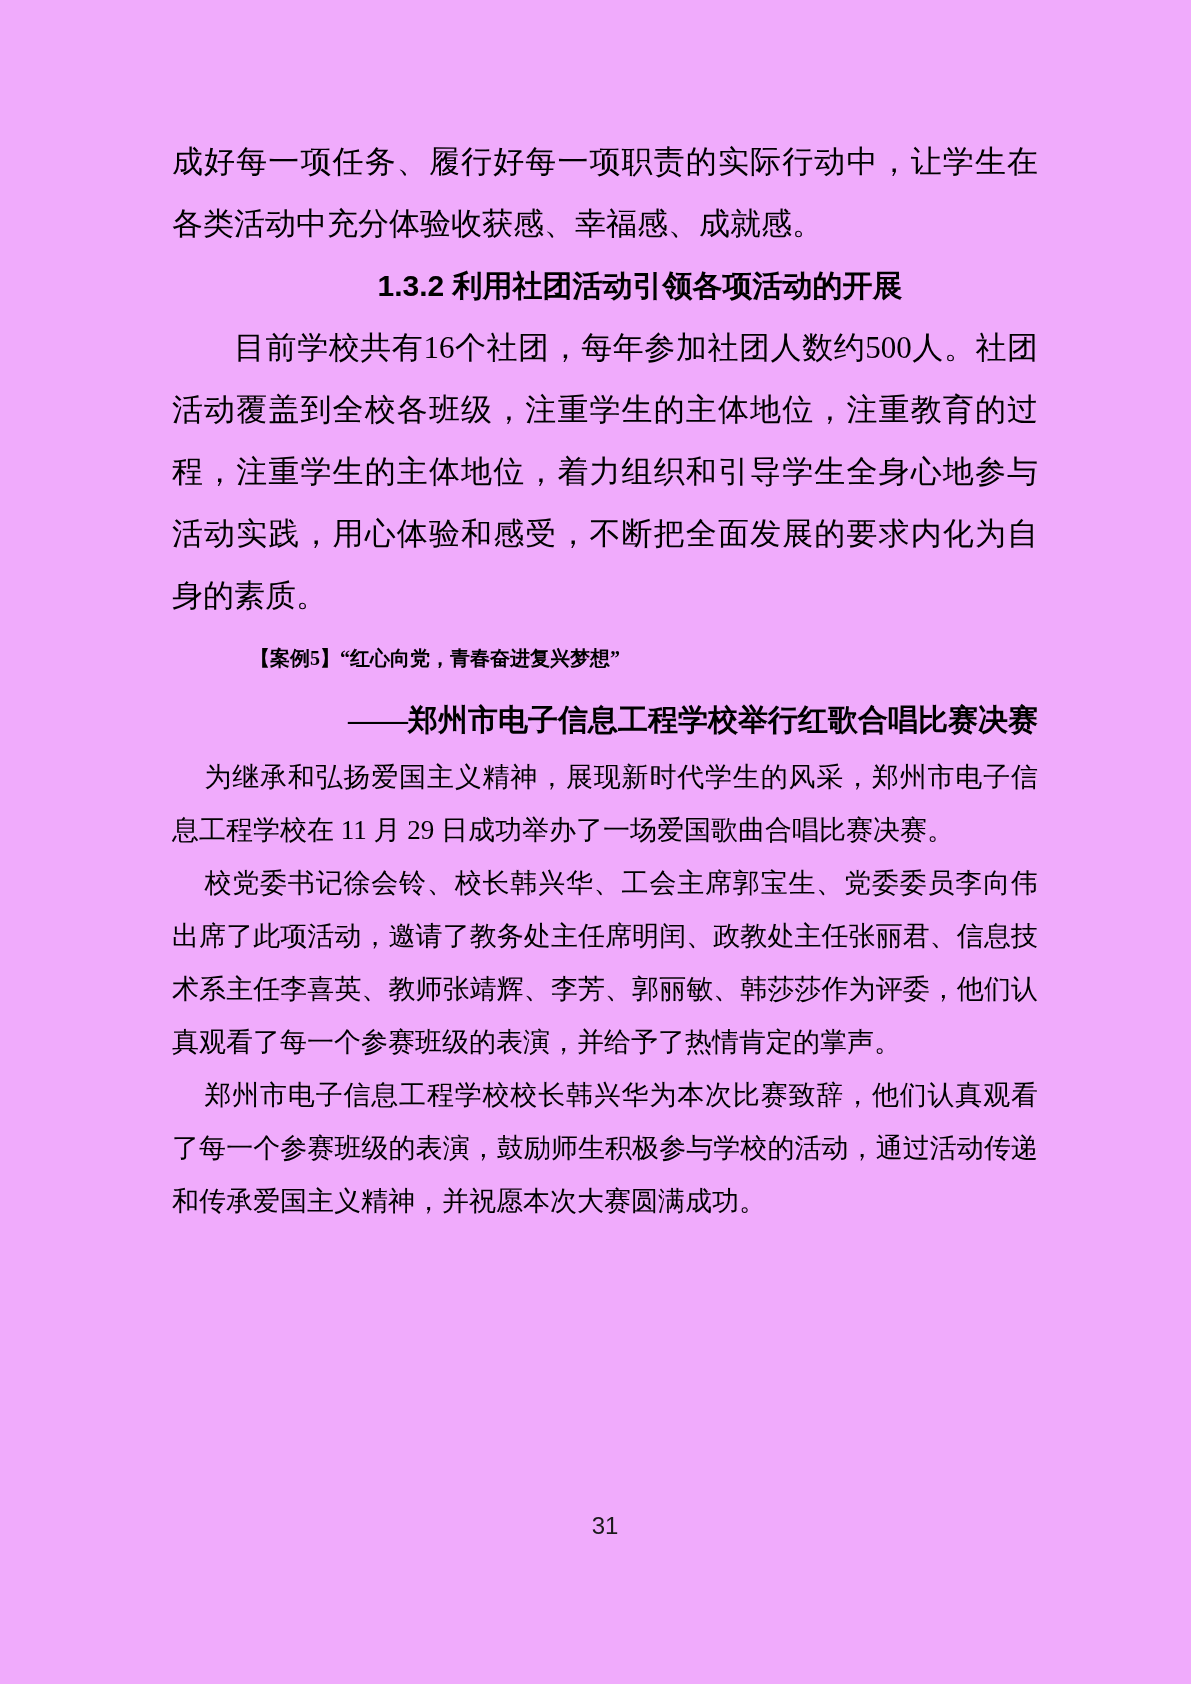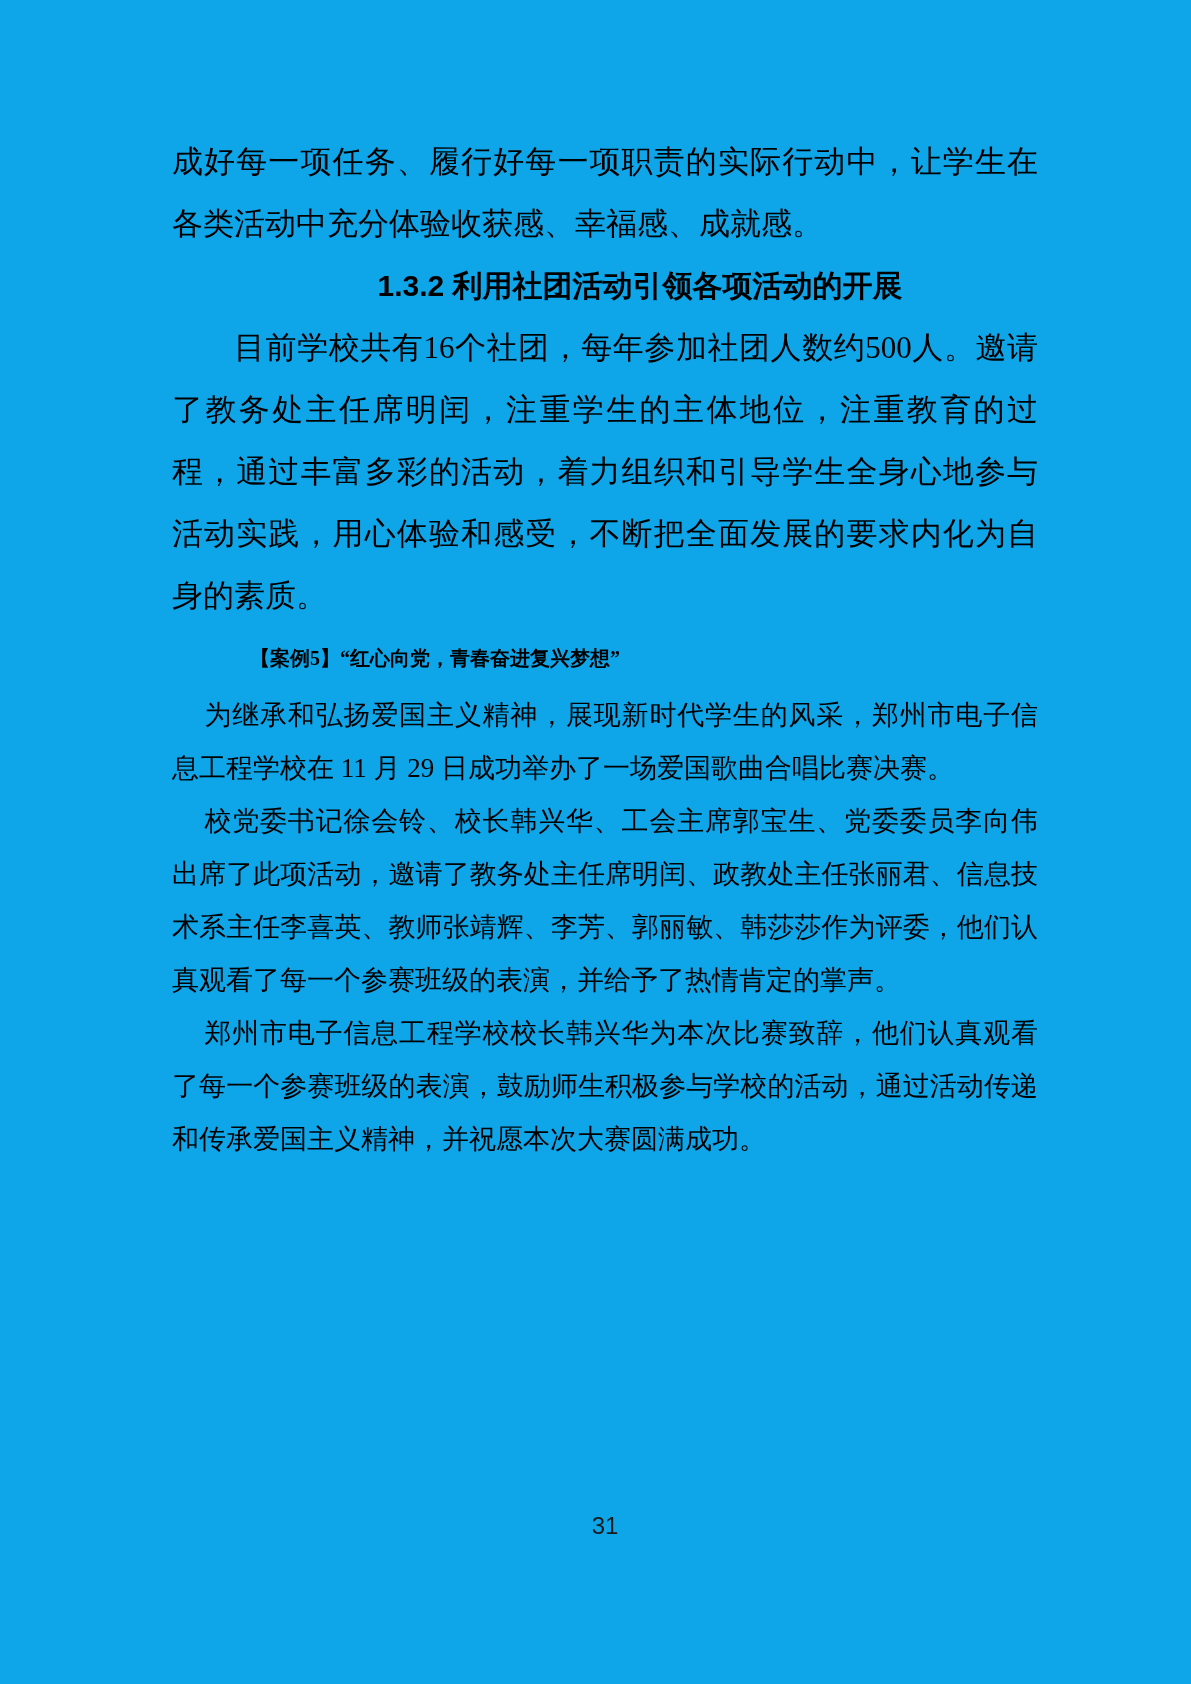--- a/index.html
+++ b/index.html
@@ -1,20 +1,20 @@
 <!DOCTYPE html>
 <html><head>
 <meta charset="utf-8">
 <style>
   html,body{margin:0;padding:0;background:#888;}
   .page{
     position:relative;
     width:1191px;height:1684px;
     margin:0 auto;
-    background:#0ea5e9;
+    background:#f0abfc;
     overflow:hidden;
     font-family:"Liberation Serif","DejaVu Serif",serif;
     color:#000;
   }
   .content{
     position:absolute;
     left:172px;top:131px;
     width:866px;
   }
   .body1{
@@ -72,25 +72,26 @@
 </head>
 <body>
 
 <div class="page">
   <div class="content">
 
     <p class="body1 noindent">成好每一项任务、履行好每一项职责的实际行动中，让学生在各类活动中充分体验收获感、幸福感、成就感。</p>
 
     <h3 class="heading132">1.3.2 利用社团活动引领各项活动的开展</h3>
 
-    <p class="body1 indent">目前学校共有16个社团，每年参加社团人数约500人。邀请了教务处主任席明闰，注重学生的主体地位，注重教育的过程，通过丰富多彩的活动，着力组织和引导学生全身心地参与活动实践，用心体验和感受，不断把全面发展的要求内化为自身的素质。</p>
+    <p class="body1 indent">目前学校共有16个社团，每年参加社团人数约500人。社团活动覆盖到全校各班级，注重学生的主体地位，注重教育的过程，注重学生的主体地位，着力组织和引导学生全身心地参与活动实践，用心体验和感受，不断把全面发展的要求内化为自身的素质。</p>
 
 
     <h4 class="case-heading">【案例5】“红心向党，青春奋进复兴梦想”</h4>
 
+    <h4 class="case-subheading">——郑州市电子信息工程学校举行红歌合唱比赛决赛</h4>
 
     <p class="case-para">为继承和弘扬爱国主义精神，展现新时代学生的风采，郑州市电子信息工程学校在 11 月 29 日成功举办了一场爱国歌曲合唱比赛决赛。</p>
 
     <p class="case-para">校党委书记徐会铃、校长韩兴华、工会主席郭宝生、党委委员李向伟出席了此项活动，邀请了教务处主任席明闰、政教处主任张丽君、信息技术系主任李喜英、教师张靖辉、李芳、郭丽敏、韩莎莎作为评委，他们认真观看了每一个参赛班级的表演，并给予了热情肯定的掌声。</p>
 
     <p class="case-para">郑州市电子信息工程学校校长韩兴华为本次比赛致辞，他们认真观看了每一个参赛班级的表演，鼓励师生积极参与学校的活动，通过活动传递和传承爱国主义精神，并祝愿本次大赛圆满成功。</p>
 
   </div>
 
   <div class="page-number">31</div>

